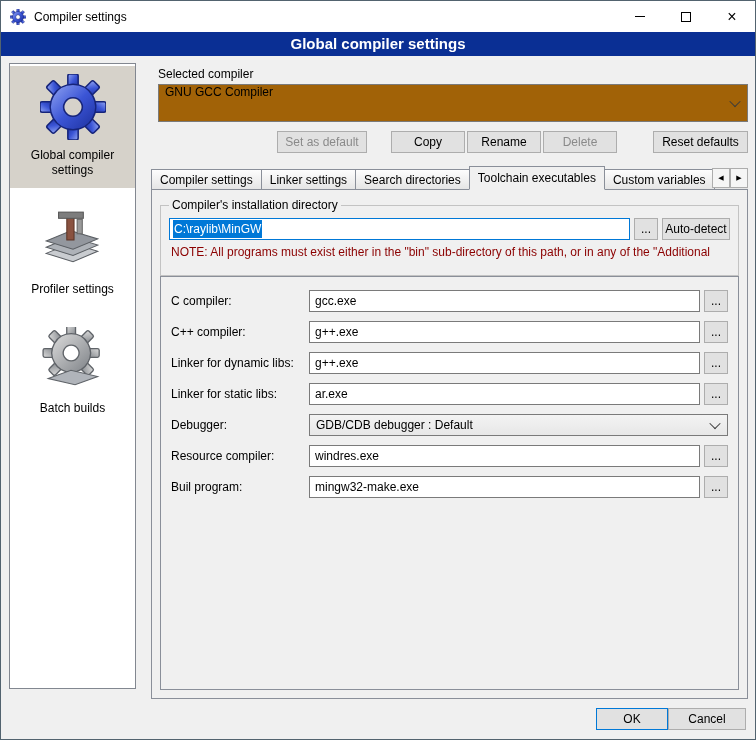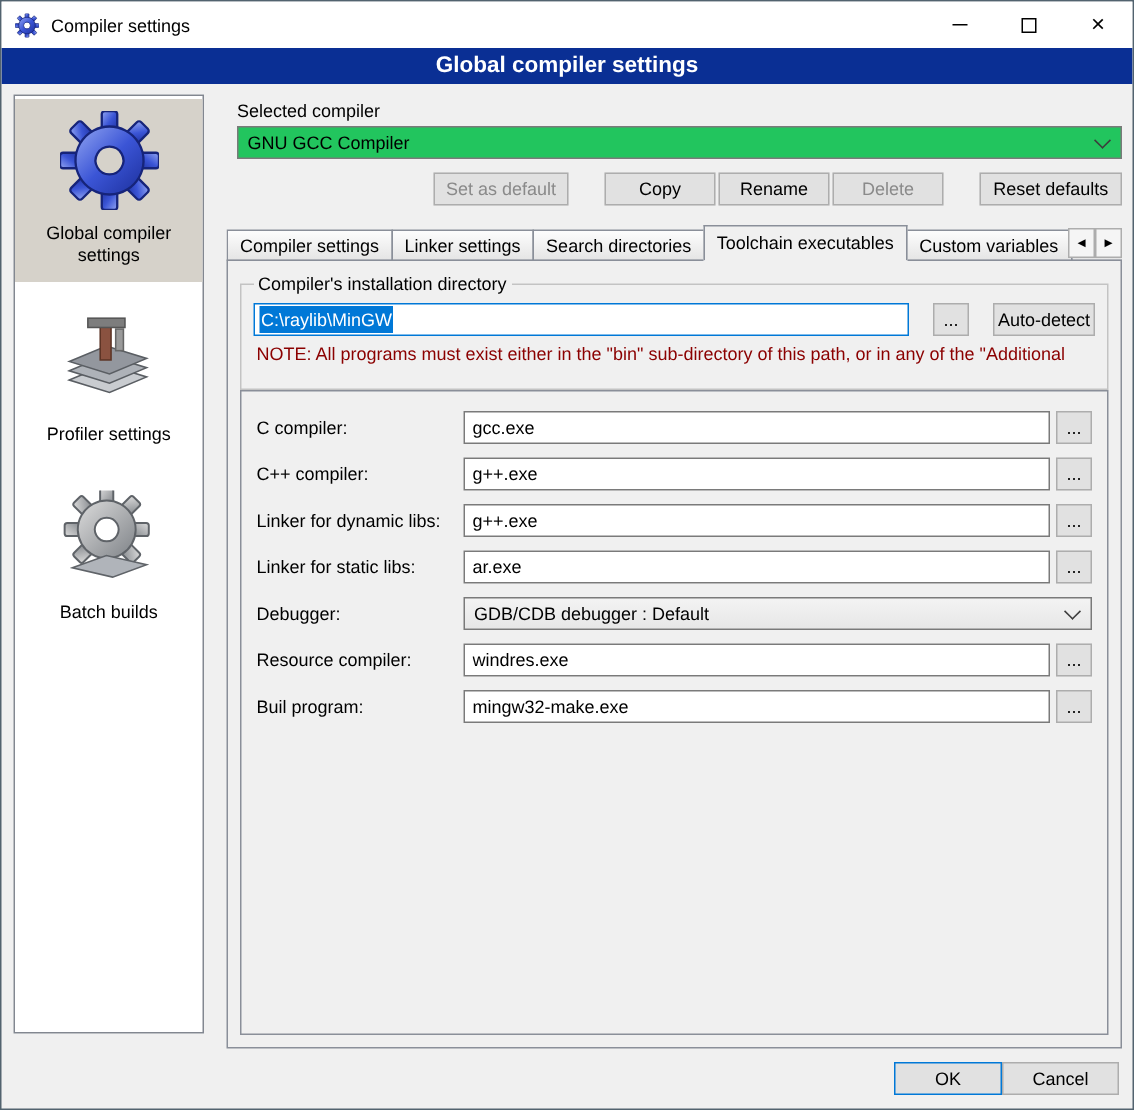--- a/index.html
+++ b/index.html
@@ -31,57 +31,57 @@
              display:flex; flex-direction:column; padding-top:2px; flex-shrink:0; }
   .side-item { display:flex; flex-direction:column; align-items:center; text-align:center;
                padding:8px 2px 10px; margin-bottom:12px; cursor:default; }
   .side-item.selected { background:#d6d2ca; }
   .big-icon { width:66px; height:66px; margin-bottom:8px; }
   .side-label { line-height:15px; }
 
   
   .main { flex:1; display:flex; flex-direction:column; min-width:0; }
   .sc-label { margin:4px 0 3px 12px; }
-  .combo { height:22px; background:#22c55e; border:1px solid #7a7a7a; display:flex; align-items:center;
+  .combo { height:38px; background:#a16207; border:1px solid #7a7a7a; display:flex; 
            padding-left:6px; cursor:default; }
   .combo-top { margin-left:12px; }
   .chev { margin-left:auto; margin-right:8px; display:flex; align-items:center; }
   .chev::before { content:""; width:7px; height:7px; border-right:1.5px solid #3c3c3c;
                   border-bottom:1.5px solid #3c3c3c; transform:rotate(45deg) translate(-1px,-1px); }
 
   .btn { background:#e1e1e1; border:1px solid #adadad; font-family:inherit; font-size:12px;
          height:22px; cursor:default; }
   .btn.disabled { color:#8a8a8a; }
   .btn.default { border-color:#0078d7; }
 
   .btnrow { display:flex; justify-content:flex-end; margin-top:9px; }
   .btnrow .b-set { width:90px; margin-right:24px; }
   .btnrow .b-copy, .btnrow .b-rename, .btnrow .b-del { width:74px; margin-right:2px; }
-  .btnrow .b-del { margin-right:24px;text-align:center; }
+  .btnrow .b-del { margin-right:36px;text-align:center; }
   .btnrow .b-reset { width:95px; }
 
   
   .tabs-area { margin:13px 0 0 5px; flex:1; display:flex; flex-direction:column; min-height:0; }
   .tabstrip { display:flex; align-items:flex-end; height:24px; position:relative; z-index:2;
               margin-bottom:-1px; padding-right:46px; overflow:hidden; flex-shrink:0; }
   .tab { height:21px; line-height:20px; padding:0 8px; background:linear-gradient(#fdfdfd,#e5e5e5);
          border:1px solid #8a8f99; margin-right:-1px; white-space:nowrap; cursor:default; }
   .tab.active { background:#f0f0f0; height:24px; line-height:23px; border-bottom:1px solid #f0f0f0;
                 position:relative; z-index:3; }
   .tabscroll { position:absolute; right:0; top:2px; display:flex; z-index:4; }
   .tabscroll .btn { width:18px; height:20px; font-size:7px; padding:0; background:#f5f5f5; }
 
   .page { flex:1; border:1px solid #8a8f99; background:#f0f0f0; display:flex; flex-direction:column;
           min-height:0; position:relative; z-index:1; }
 
   
   fieldset.group { margin:8px 8px 0 8px; border:1px solid #c3c3c3; padding:6px 8px 16px 8px;
                    overflow:hidden; }
   fieldset.group legend { padding:0 3px; }
-  .dir-row { display:flex; gap:16px; align-items:flex-end; }
+  .dir-row { display:flex; gap:4px; align-items:flex-end; }
   .dir-field { flex:1; height:22px; background:#fff; border:1px solid #0078d7; display:flex;
                align-items:center; padding-left:3px; overflow:hidden; }
   .sel-text { background:#0078d7; color:#fff; padding:2px 1px; white-space:nowrap; }
   .btn.sq { width:24px; }
   .btn.autodetect { width:68px; }
   .note { color:#8b0000; margin:5px 0 0 2px; white-space:nowrap; overflow:hidden; }
 
   .inner-tabstrip { margin:12px 8px 0 8px; padding-right:0; }
   .inner-page { flex:1; margin:0 8px 8px 8px; border:1px solid #8a8f99; background:#f0f0f0;
                 padding:13px 10px 0 10px; min-height:0; }

